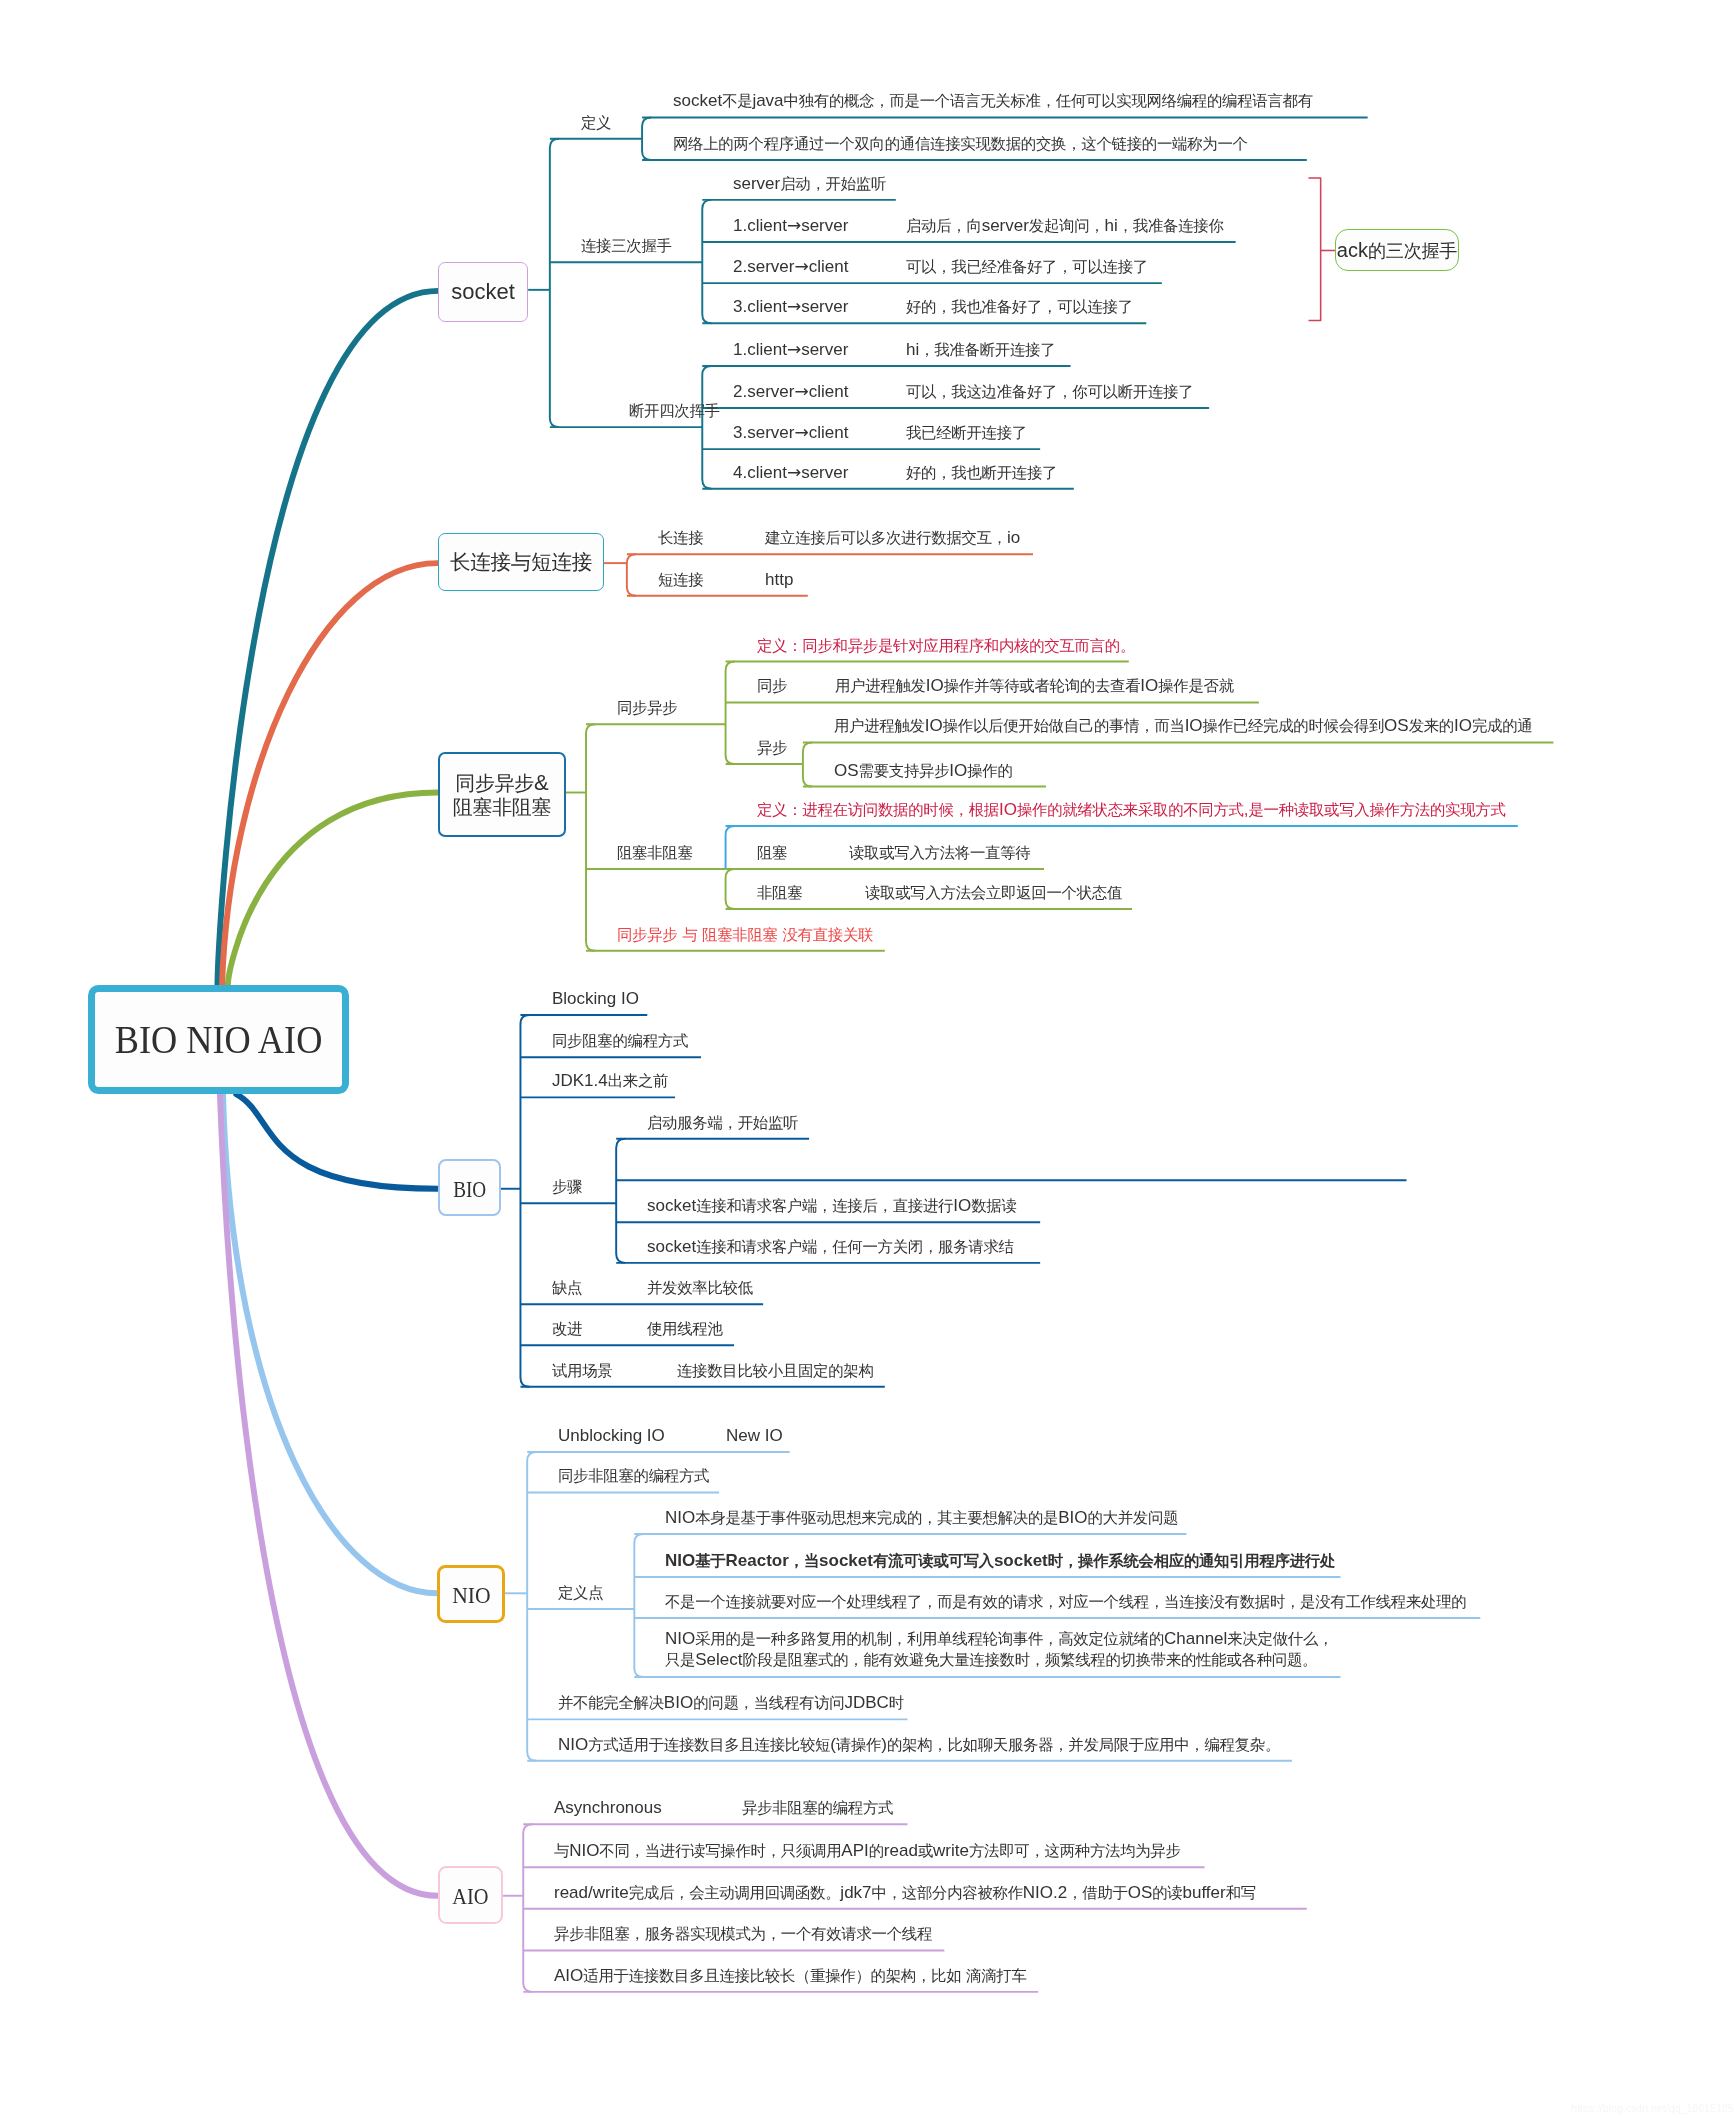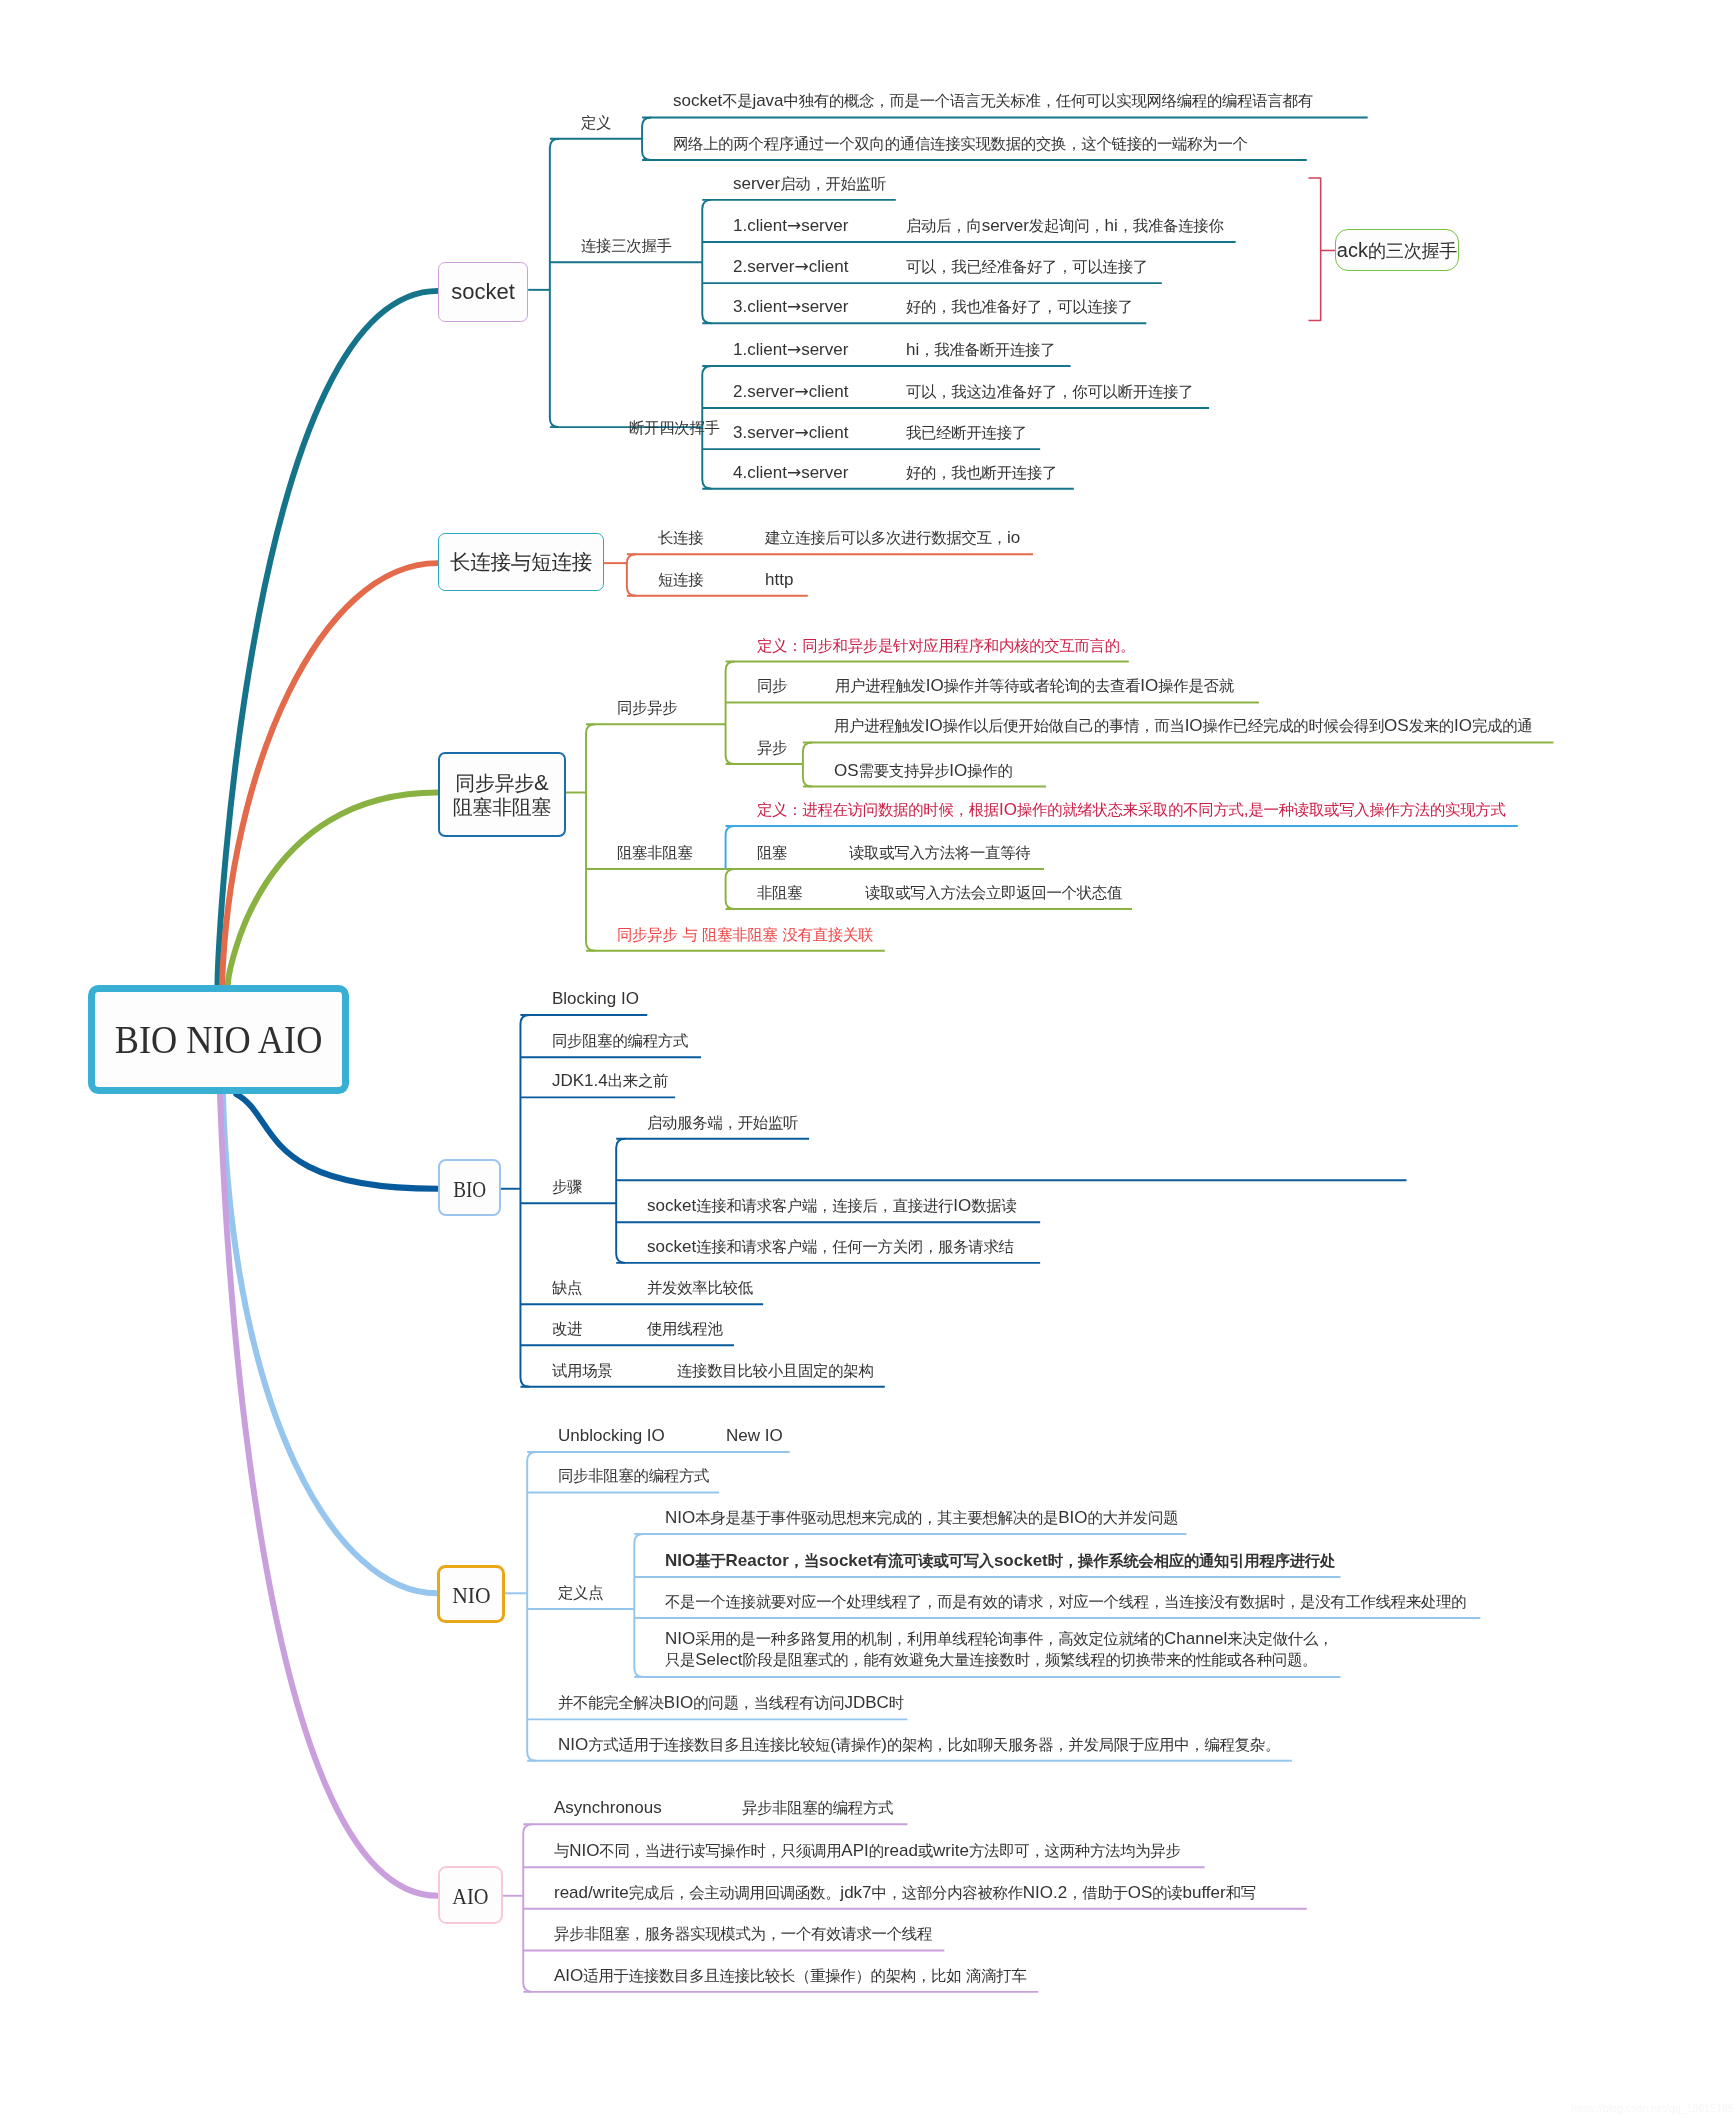--- a/index.html
+++ b/index.html
@@ -111,21 +111,21 @@
     <div class="txt" style="left: 673px; top: 111px;">socket<span class="cjk">不是</span>java<span class="cjk">中独有的概念，而是一个语言无关标准，任何可以实现网络编程的编程语言都有</span></div>
     <div class="txt" style="left: 673px; top: 154px;"><span class="cjk">网络上的两个程序通过一个双向的通信连接实现数据的交换，这个链接的一端称为一个</span></div>
     <div class="txt" style="left: 581px; top: 256px;"><span class="cjk">连接三次握手</span></div>
     <div class="txt" style="left: 733px; top: 194px;">server<span class="cjk">启动，开始监听</span></div>
     <div class="txt" style="left: 733px; top: 236px;">1.client<span class="arw">→</span>server</div>
     <div class="txt" style="left: 906px; top: 236px;"><span class="cjk">启动后，向</span>server<span class="cjk">发起询问，</span>hi<span class="cjk">，我准备连接你</span></div>
     <div class="txt" style="left: 733px; top: 277px;">2.server<span class="arw">→</span>client</div>
     <div class="txt" style="left: 906px; top: 277px;"><span class="cjk">可以，我已经准备好了，可以连接了</span></div>
     <div class="txt" style="left: 733px; top: 317px;">3.client<span class="arw">→</span>server</div>
     <div class="txt" style="left: 906px; top: 317px;"><span class="cjk">好的，我也准备好了，可以连接了</span></div>
-    <div class="txt" style="left: 581px; top: 438px; padding-left: 48px;"><span class="cjk">断开四次挥手</span></div>
+    <div class="txt" style="left: 581px; top: 421px; padding-left: 48px;"><span class="cjk">断开四次挥手</span></div>
     <div class="txt" style="left: 733px; top: 360px;">1.client<span class="arw">→</span>server</div>
     <div class="txt" style="left: 906px; top: 360px;">hi<span class="cjk">，我准备断开连接了</span></div>
     <div class="txt" style="left: 733px; top: 402px;">2.server<span class="arw">→</span>client</div>
     <div class="txt" style="left: 906px; top: 402px;"><span class="cjk">可以，我这边准备好了，你可以断开连接了</span></div>
     <div class="txt" style="left: 733px; top: 443px;">3.server<span class="arw">→</span>client</div>
     <div class="txt" style="left: 906px; top: 443px;"><span class="cjk">我已经断开连接了</span></div>
     <div class="txt" style="left: 733px; top: 483px;">4.client<span class="arw">→</span>server</div>
     <div class="txt" style="left: 906px; top: 483px;"><span class="cjk">好的，我也断开连接了</span></div>
     <div class="box" style="left: 1335px; top: 229px; width: 124px; height: 42px; border: 1.9px solid rgb(122, 193, 67); border-radius: 13px; font-size: 20px;">
       <span style="display: inline-block; transform: scaleX(1) translateY(0.6px);">ack<span class="cjk">的三次握手</span></span>

